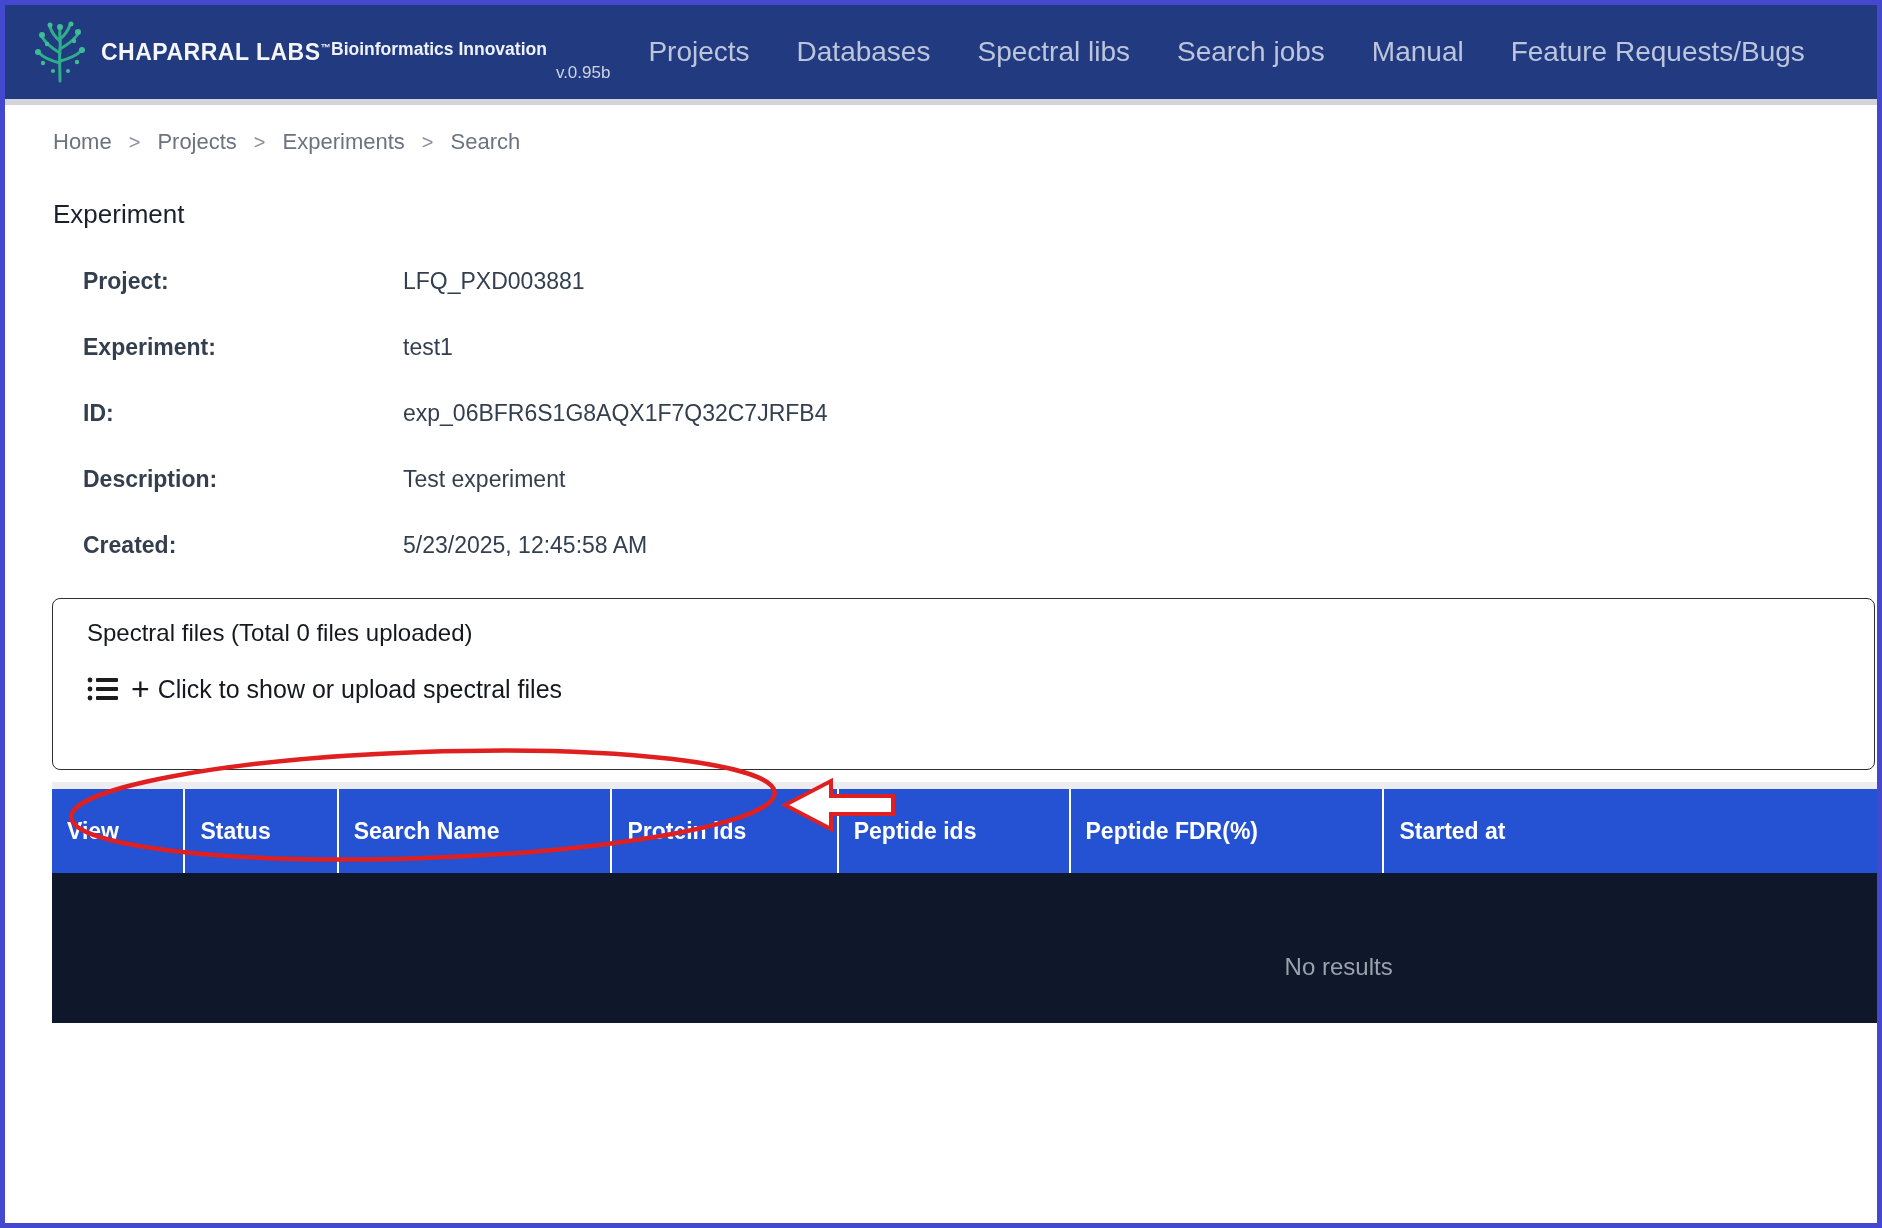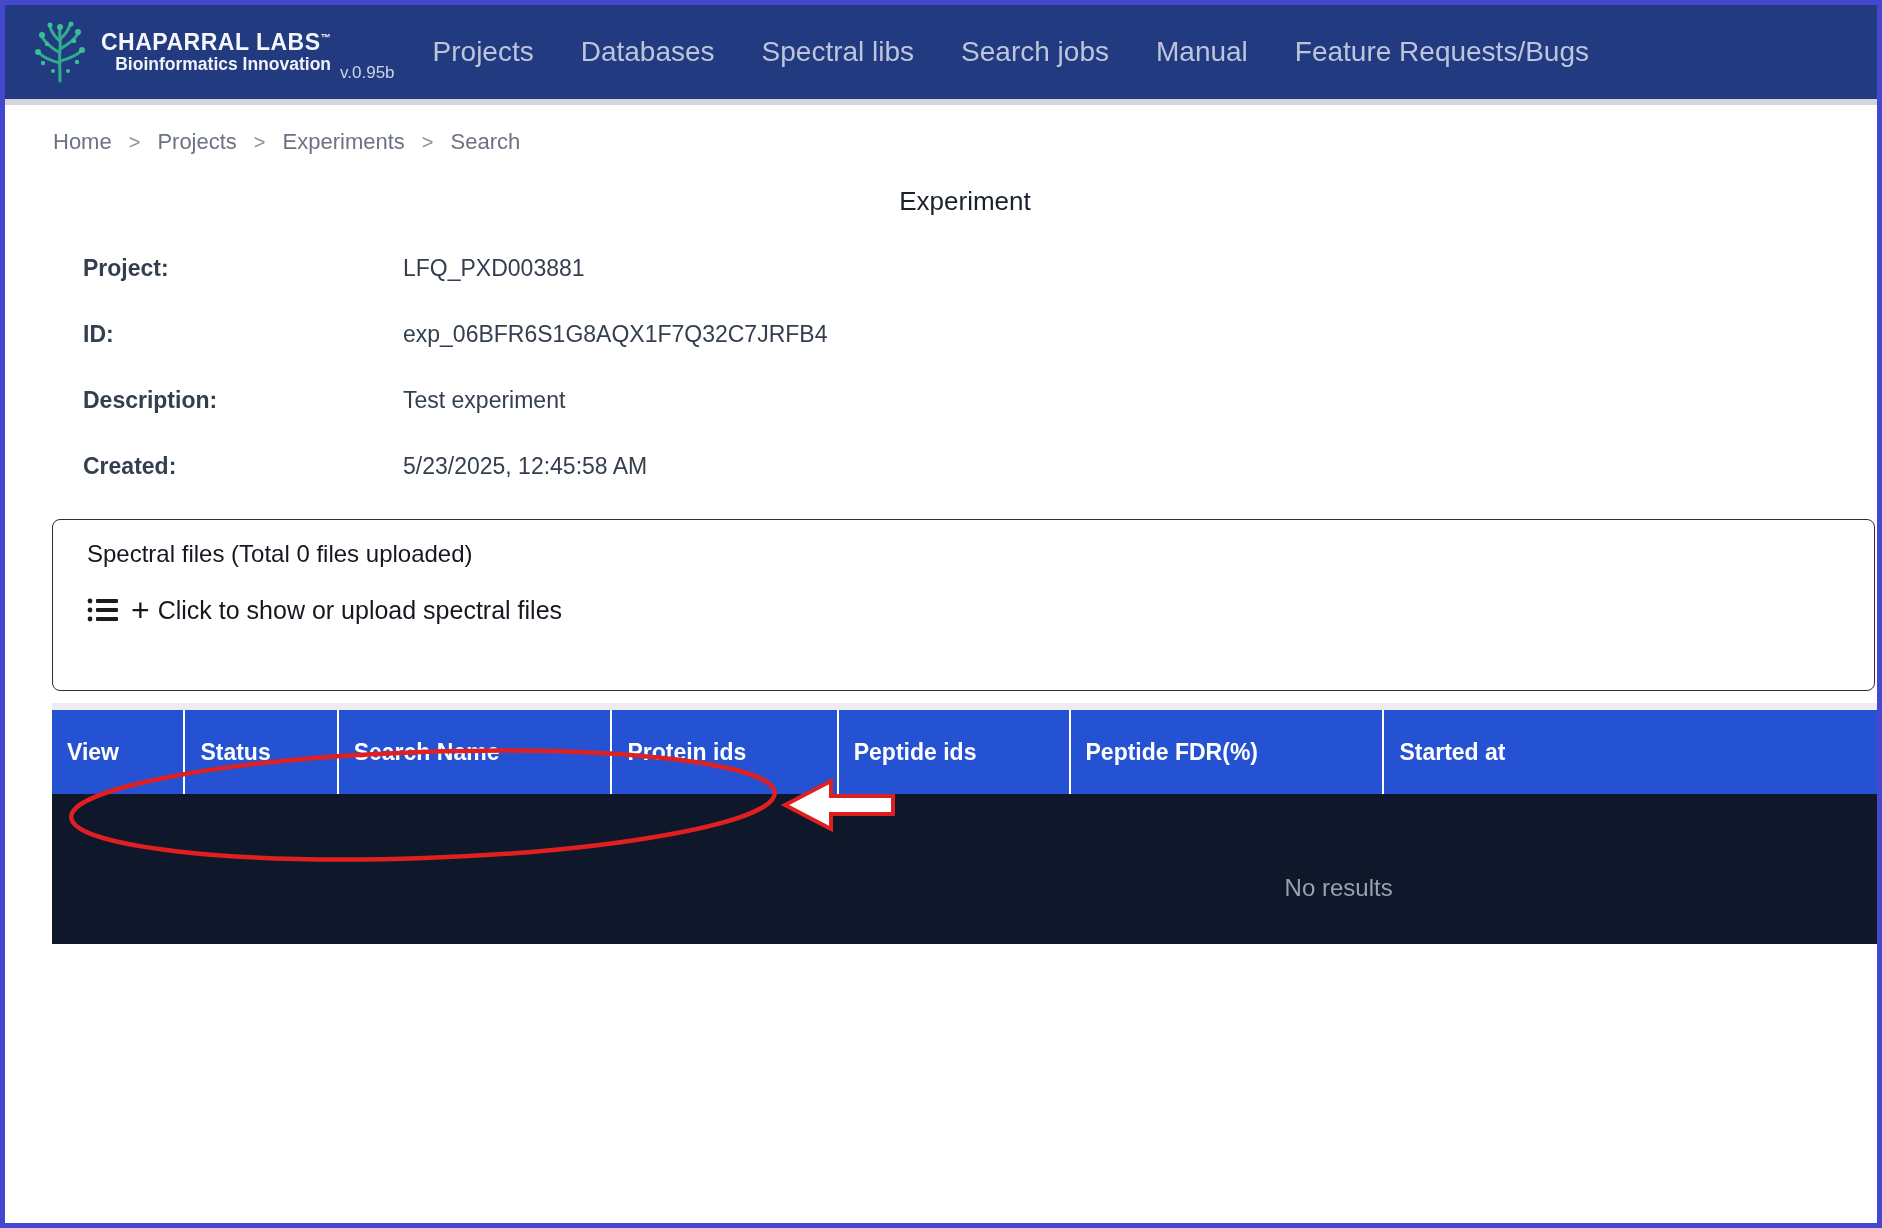--- a/index.html
+++ b/index.html
@@ -28,36 +28,36 @@
   .navbar{
     height:100px;
     background:var(--navbar-bg);
     border-bottom:6px solid #d3d4dc;
     display:flex;align-items:center;
     padding:0 26px;
     color:var(--navbar-text);
   }
   .brand{display:flex;align-items:center;cursor:pointer;}
   .brand-logo{width:58px;height:66px;margin-right:12px;flex:0 0 auto;}
-  .brand-textblock{display:flex;flex-direction:column;line-height:1.08;text-align:right;}
+  .brand-textblock{display:flex;flex-direction:row;line-height:1.08;text-align:right;}
   .brand-name{color:#f4f6fa;font-weight:bold;font-size:23px;letter-spacing:.5px;white-space:nowrap;}
   .brand-name sup{font-size:10px;vertical-align:super;}
   .brand-sub{color:#eef1f7;font-weight:bold;font-size:17.5px;white-space:nowrap;}
   .brand-version{align-self:flex-end;margin-left:9px;margin-bottom:2px;font-size:17px;color:#cdd4e4;}
   .nav-links{display:flex;list-style:none;margin-left:38px;gap:47px;align-items:center;}
   .nav-links li{font-size:28px;color:var(--navbar-text);cursor:pointer;white-space:nowrap;}
   
   .main{padding:0 0 0 48px;}
   .breadcrumb{
     margin-top:24px;display:flex;align-items:center;gap:17px;
     font-size:22px;color:var(--breadcrumb-gray);
   }
   .breadcrumb .crumb{cursor:pointer;}
   .breadcrumb .sep{font-size:20px;color:#8a919c;}
-  .page-title{margin-top:31px;font-size:26px;font-weight:400;color:#1a202c;text-align:center;}
+  .page-title{margin-top:44px;font-size:26px;font-weight:400;color:#1a202c;}
   .details{margin-top:38px;padding-left:30px;}
   .detail-row{display:flex;margin-bottom:39px;font-size:23px;color:var(--text-dark);}
   .detail-label{width:320px;font-weight:bold;}
   .detail-value{font-weight:400;}
   
   .spectral-box{
     margin:16px 1px 0 0;
     margin-left:0;
     position:relative;
     left:-1px;
@@ -168,20 +168,24 @@
     </div>
 
     <h1 class="page-title">Experiment</h1>
 
     <div class="details">
       <div class="detail-row">
         <span class="detail-label">Project:</span>
         <span class="detail-value">LFQ_PXD003881</span>
       </div>
       <div class="detail-row">
+        <span class="detail-label">Experiment:</span>
+        <span class="detail-value">test1</span>
+      </div>
+      <div class="detail-row">
         <span class="detail-label">ID:</span>
         <span class="detail-value">exp_06BFR6S1G8AQX1F7Q32C7JRFB4</span>
       </div>
       <div class="detail-row">
         <span class="detail-label">Description:</span>
         <span class="detail-value">Test experiment</span>
       </div>
       <div class="detail-row">
         <span class="detail-label">Created:</span>
         <span class="detail-value">5/23/2025, 12:45:58 AM</span>

